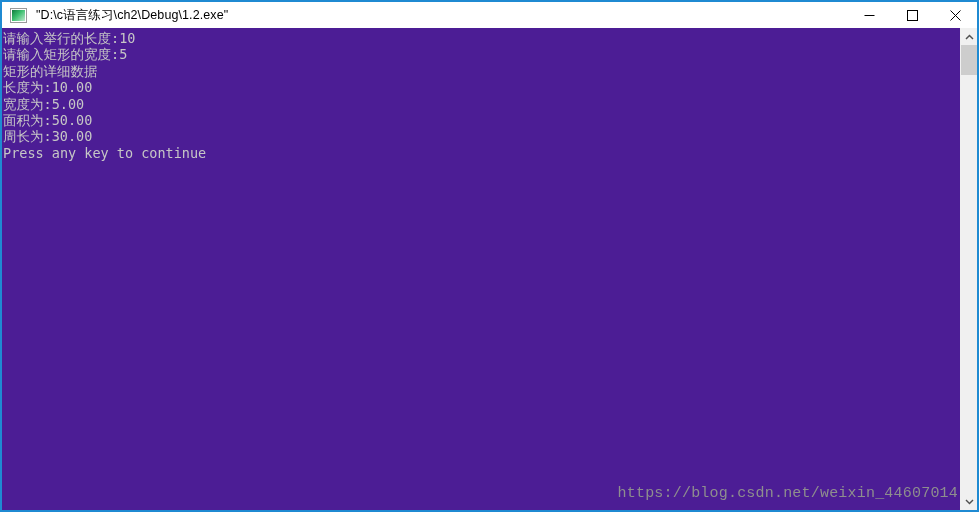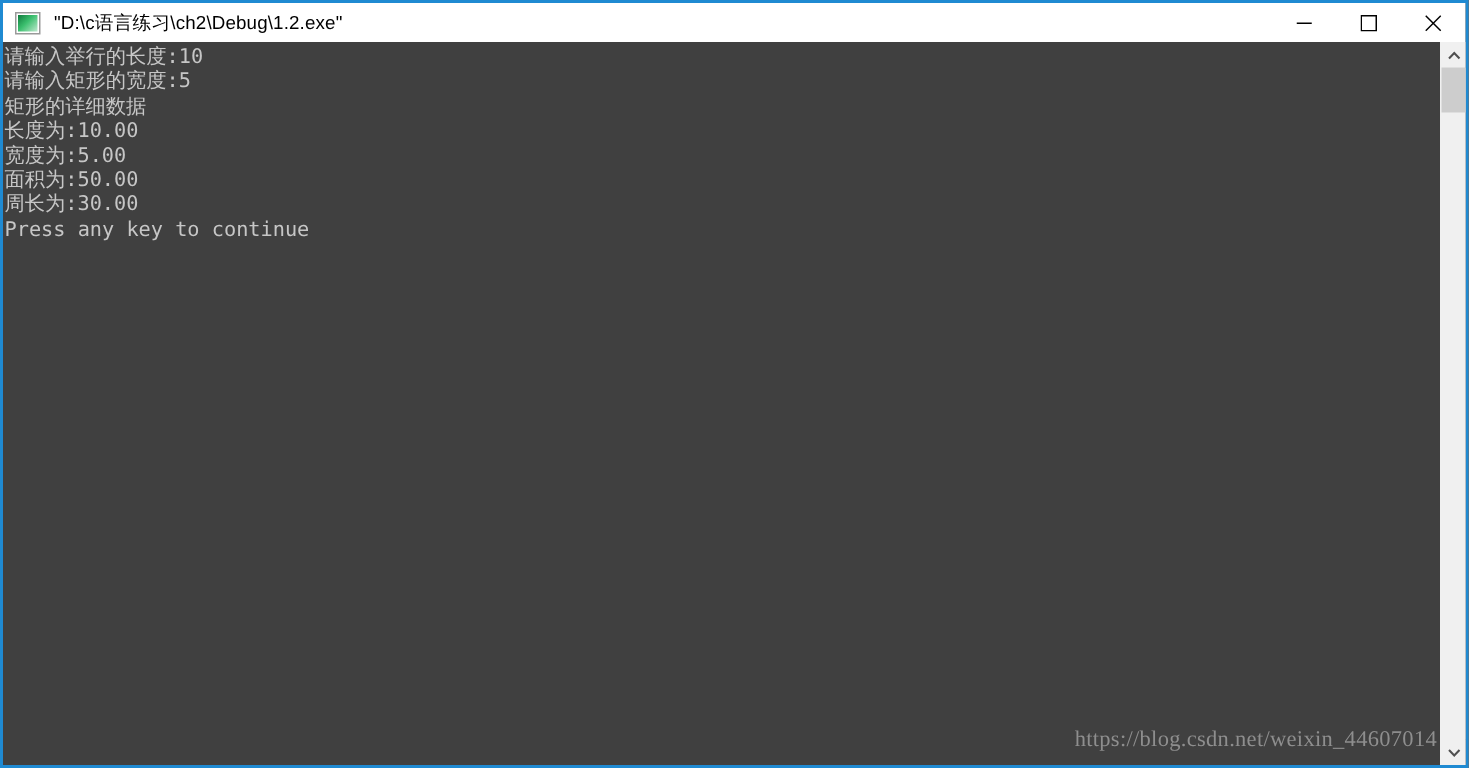--- a/index.html
+++ b/index.html
@@ -93,39 +93,39 @@
   .body-area {
     position: relative;
     flex: 1 1 auto;
     display: flex;
     background: #0c0c0c;
     min-height: 0;
   }
   .console {
     position: relative;
     flex: 1 1 auto;
-    background: #404040;
+    background: #4c1d95;
     overflow: hidden;
     min-width: 0;
   }
   .console-text {
     margin: 0;
     padding: 2px 0 0 1px;
     font-family: "DejaVu Sans Mono", "Liberation Mono", monospace;
     font-size: 13.5px;
     line-height: 16.4px;
     color: #c6c6c6;
     white-space: pre;
     letter-spacing: 0px;
   }
   .watermark {
     position: absolute;
     right: 2px;
     bottom: 8px;
-    font-family: Liberation Serif, serif;
+    font-family: Liberation Mono, monospace;
     font-size: 15px;
     color: #8e8e8e;
     white-space: nowrap;
     letter-spacing: 0.2px;
   }
 
   
   .scrollbar {
     width: 17px;
     min-width: 17px;

